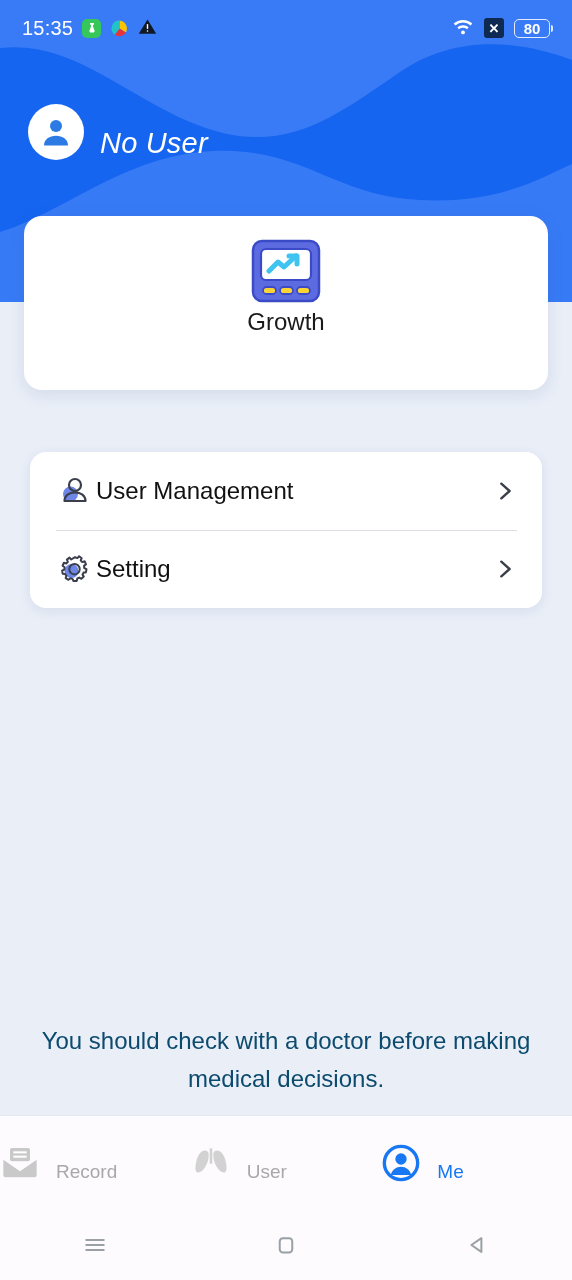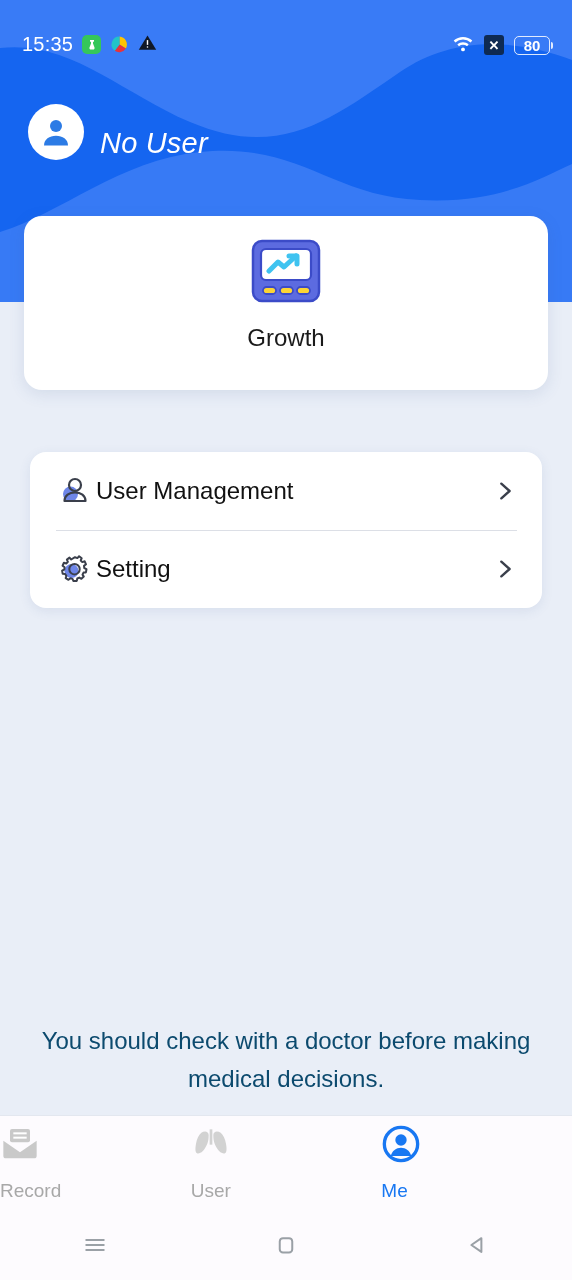--- a/index.html
+++ b/index.html
@@ -14,21 +14,21 @@
   
   .header {
     position:absolute; top:0; left:0; width:572px; height:302px;
     background:#1565F0; overflow:hidden;
   }
   .header svg.waves { position:absolute; top:0; left:0; width:572px; height:302px; }
 
   
   .statusbar {
     position:absolute; top:0; left:0; width:572px; height:56px;
-    display:flex; align-items:flex-end; padding:0 22px; z-index:5;
+    display:flex; align-items:center; padding:0 22px; z-index:5;
   }
   .sb-left { display:flex; align-items:center; gap:9px; }
   .sb-time { color:#fff; font-size:20px; font-weight:500; letter-spacing:.2px; }
   .sb-right { margin-left:auto; display:flex; align-items:center; gap:10px; }
   .sb-ico { display:block; }
   .app-ico-green {
     width:19px; height:19px; border-radius:5px; background:#35C759;
     display:flex; align-items:center; justify-content:center;
   }
   .app-ico-pill { width:19px; height:19px; }
@@ -55,21 +55,21 @@
   }
   .uname { color:#fff; font-size:29px; font-weight:400; letter-spacing:.2px; }
 
   
   .quick-card {
     position:absolute; top:216px; left:24px; width:524px; height:174px;
     background:#fff; border-radius:18px; z-index:6;
     box-shadow:0 4px 16px rgba(60,90,150,.13);
     display:flex; align-items:flex-start; padding-top:22px;
   }
-  .quick-item { flex:1; display:flex; flex-direction:column; align-items:center; gap:20px; cursor:pointer; }
+  .quick-item { flex:1; display:flex; flex-direction:column; align-items:center; gap:4px; cursor:pointer; }
   .quick-label { font-size:24px; color:#1A1A1A; font-weight:400; }
 
   
   .menu-card {
     position:absolute; top:452px; left:30px; width:512px;
     background:#fff; border-radius:16px; z-index:3;
     box-shadow:0 3px 12px rgba(60,90,150,.10);
     padding:0 26px;
   }
   .menu-row {
@@ -86,21 +86,21 @@
     position:absolute; top:1022px; left:0; width:572px;
     text-align:center; font-size:24px; line-height:1.6; color:#0c4a6e; padding:0 34px;
   }
 
   
   .tabbar {
     position:absolute; bottom:70px; left:0; width:572px; height:95px;
     background:#FDFBFE; border-top:1px solid #E3E7EF;
     display:flex; align-items:center;
   }
-  .tab { flex:1; display:flex; flex-direction:column; align-items:flex-start; gap:16px; cursor:pointer; }
+  .tab { flex:1; display:flex; flex-direction:row; align-items:flex-end; gap:16px; cursor:pointer; }
   .tab-label { font-size:19px; color:#A8A8A8; }
   .tab.active .tab-label { color:#1877F2; }
 
   
   .sysnav {
     position:absolute; bottom:0; left:0; width:572px; height:70px;
     background:#FDFBFE; display:flex; align-items:center;
   }
   .sysnav-btn { flex:1; display:flex; align-items:center; justify-content:center; cursor:pointer; }
 </style>

